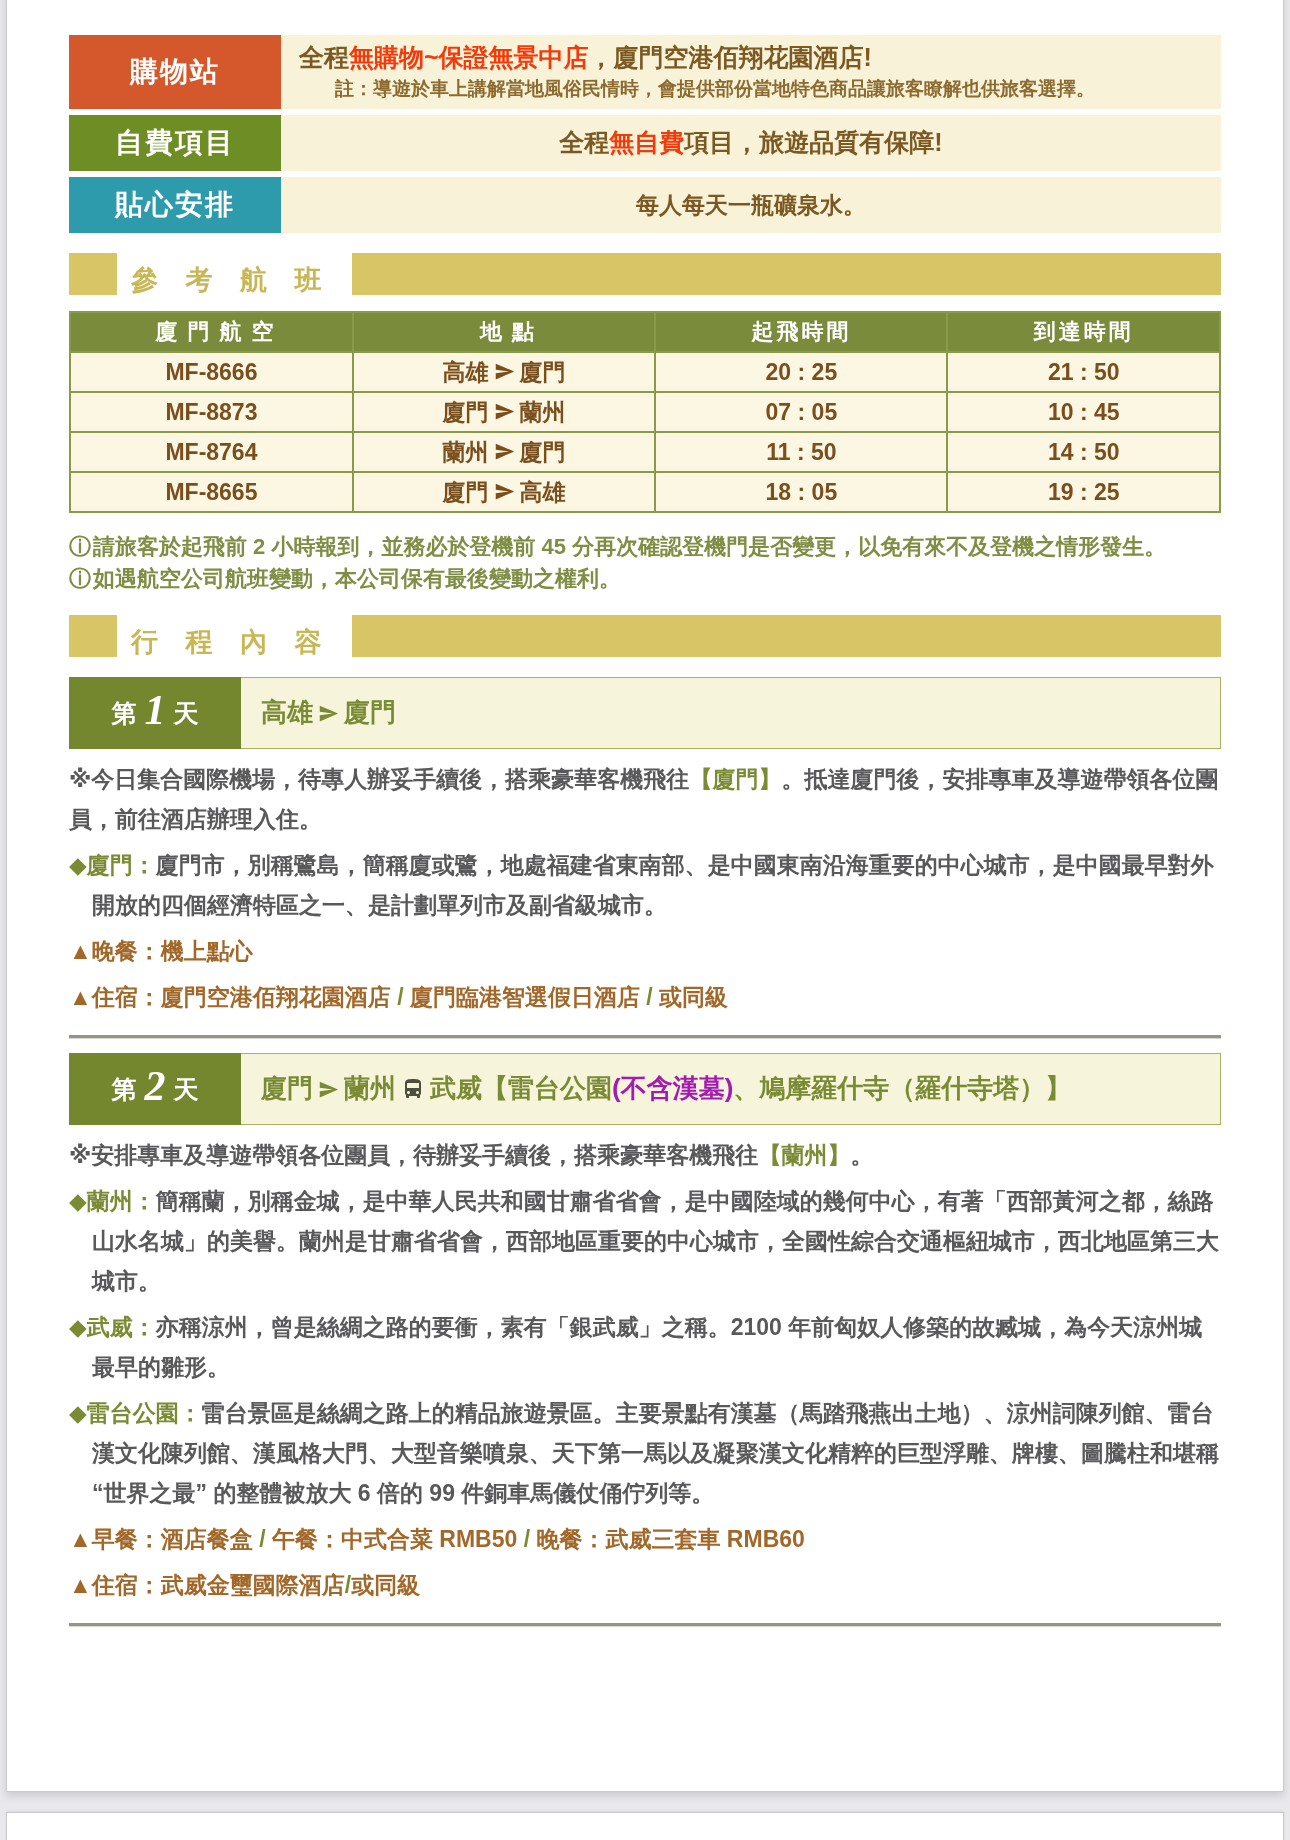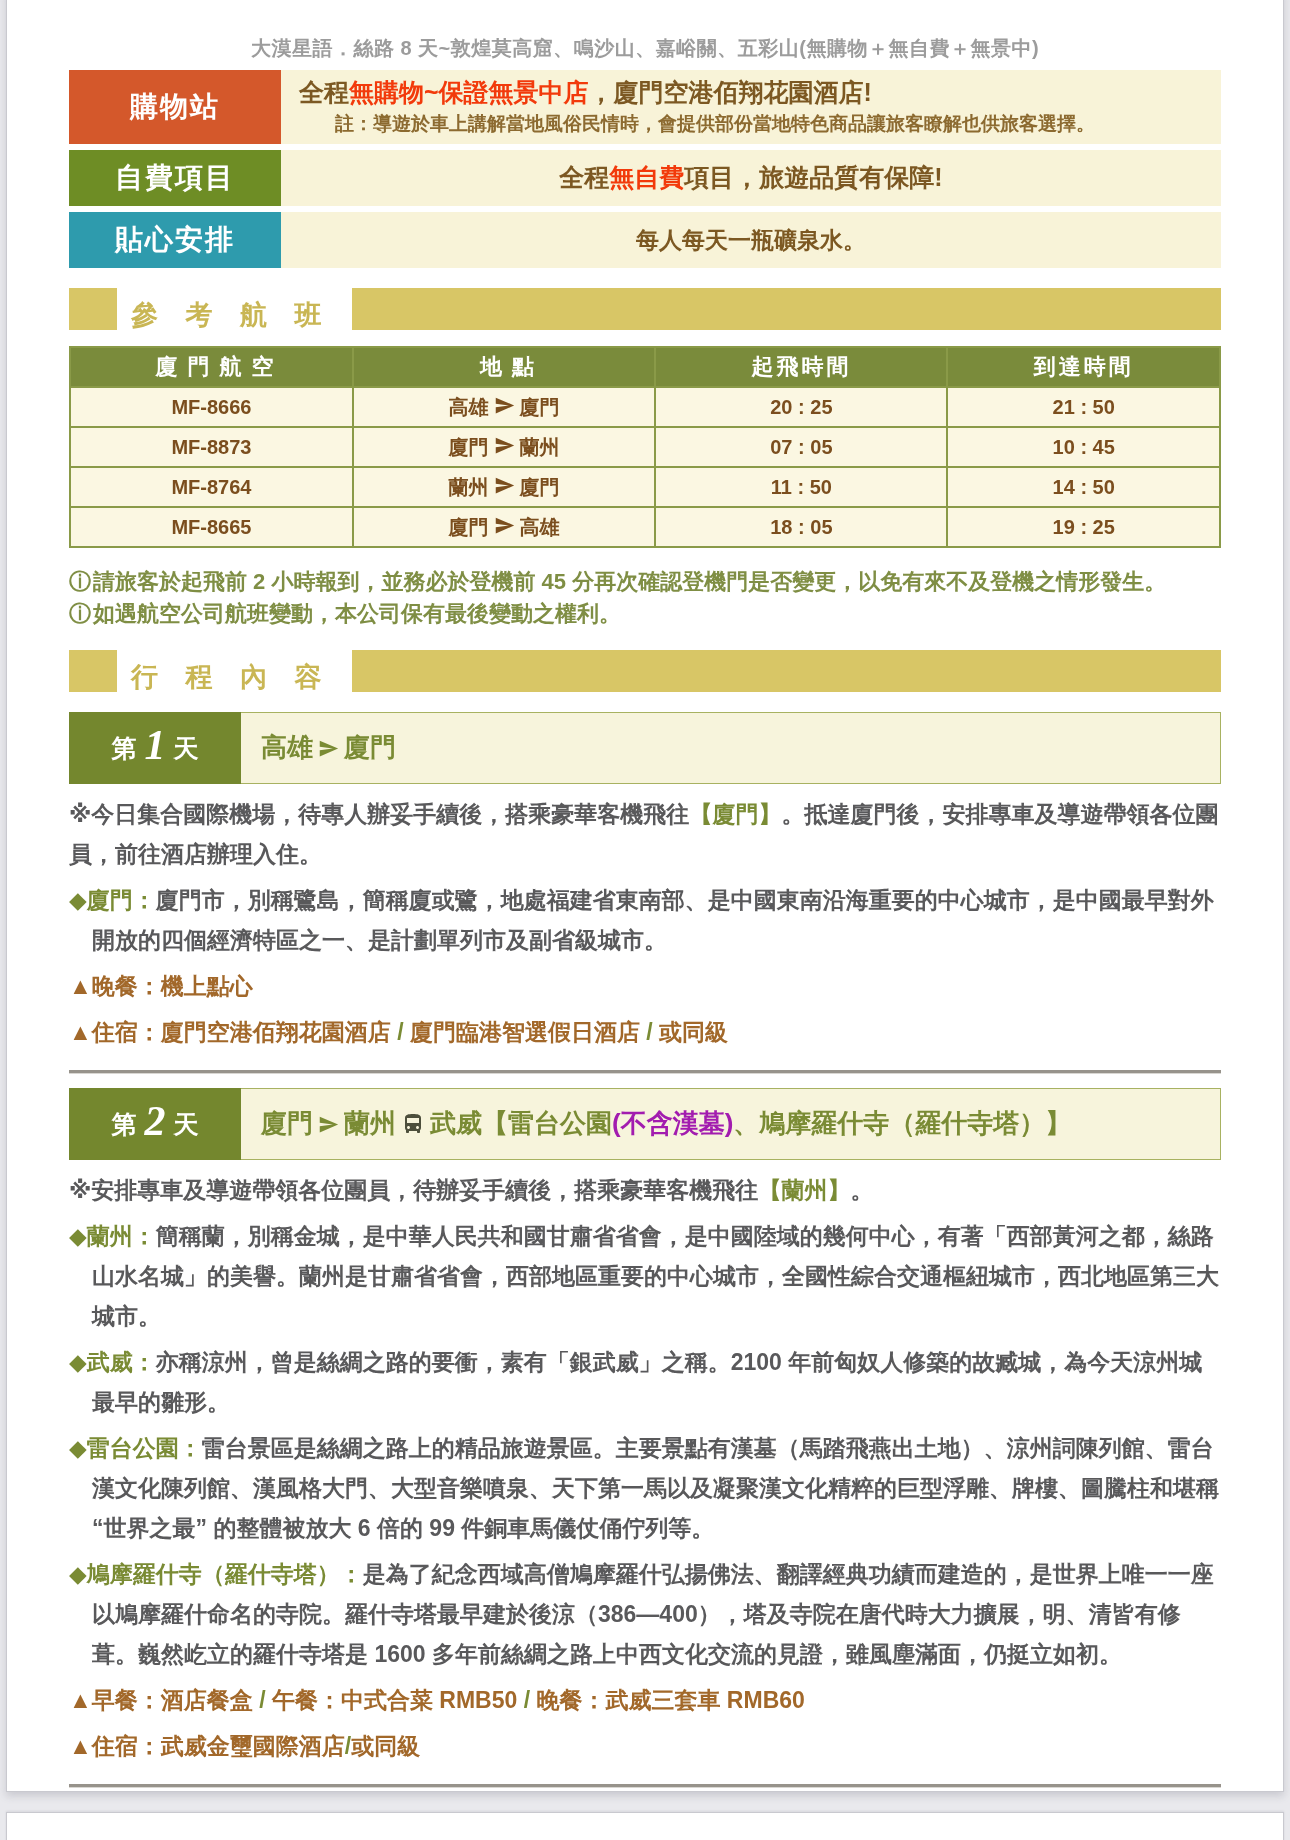--- a/index.html
+++ b/index.html
@@ -37,21 +37,21 @@
     padding:0 20px 0 14px; display:flex; align-items:center;
     color:#C9B654; font-size:27px; font-weight:700; letter-spacing:10px; }
 
   
   table.flights { width:100%; border-collapse:collapse; margin-top:4px;
     border:2px solid #8A9A48; }
   table.flights th, table.flights td { border:2px solid #8A9A48; text-align:center; }
   table.flights th { background:#7A8B3B; color:#FFFFFF; font-size:22px; font-weight:700; height:40px; }
   table.flights th:nth-child(1), table.flights th:nth-child(2) { letter-spacing:10px;padding-left:16px; }
   table.flights th:nth-child(3), table.flights th:nth-child(4) { letter-spacing:3px; }
-  table.flights td { background:#FBF7E2; color:#7B4E1E; font-size:20px; font-weight:700; height:40px; }
+  table.flights td { background:#FBF7E2; color:#7B4E1E; font-size:23px; font-weight:700; height:40px; }
   table.flights col.c1{width:24.6%} table.flights col.c2{width:26.3%}
   table.flights col.c3{width:25.4%} table.flights col.c4{width:23.7%}
 
   .flight-notes { margin-top:18px; }
   .flight-note { color:#7F8E44; font-size:22px; font-weight:600; line-height:1.45; }
   .flight-note .info-glyph { margin-right:2px; font-weight:700; }
 
   
   .day-header { display:flex; margin-top:8px; }
   .day-box { width:172px; flex:0 0 172px; background:#74872E; color:#fff;
@@ -82,21 +82,20 @@
   .icon svg { display:block; }
   .icon-plane svg { width:21px; height:21px; fill:currentColor; }
   .icon-bus svg { width:24px; height:24px; fill:#4D4F3C; }
 </style>
 </head>
 <body>
 
 <div class="page page1">
   <div class="content">
 
-    <div class="doc-title">大漠星語．絲路 8 天~敦煌莫高窟、鳴沙山、嘉峪關、五彩山(無購物＋無自費＋無景中)</div>
 
     <div>
         <div class="feature-row row-h68">
         <div class="feature-label" style="background:#D4582B">購物站</div>
         <div class="feature-body">
             <div class="fline-big"><span class="c-brown">全程</span><span class="c-red">無購物~保證無景中店</span><span class="c-brown">，廈門空港佰翔花園酒店!</span></div>
             <div class="fline-small"><span class="c-nb">註：導遊於車上講解當地風俗民情時，會提供部份當地特色商品讓旅客瞭解也供旅客選擇。</span></div>
           </div>
       </div>
         <div class="feature-row row-h56">
@@ -234,21 +233,20 @@
           <span>武威【雷台公園</span>
           <span class="c-tb">(不含漢墓)</span>
           <span>、鳩摩羅什寺（羅什寺塔）】</span>
         </div>
     </div>
     <div class="day-body">
         <p class="para p-note"><span>※安排專車及導遊帶領各位團員，待辦妥手續後，搭乘豪華客機飛往</span><span class="c-g">【蘭州】</span><span>。</span></p>
         <p class="para p-bullet"><span class="c-g">◆</span><span class="c-gb">蘭州：</span><span>簡稱蘭，別稱金城，是中華人民共和國甘肅省省會，是中國陸域的幾何中心，有著「西部黃河之都，絲路山水名城」的美譽。蘭州是甘肅省省會，西部地區重要的中心城市，全國性綜合交通樞紐城市，西北地區第三大城市。</span></p>
         <p class="para p-bullet"><span class="c-g">◆</span><span class="c-gb">武威：</span><span>亦稱涼州，曾是絲綢之路的要衝，素有「銀武威」之稱。2100 年前匈奴人修築的故臧城，為今天涼州城最早的雛形。</span></p>
         <p class="para p-bullet"><span class="c-g">◆</span><span class="c-gb">雷台公園：</span><span>雷台景區是絲綢之路上的精品旅遊景區。主要景點有漢墓（馬踏飛燕出土地）、涼州詞陳列館、雷台漢文化陳列館、漢風格大門、大型音樂噴泉、天下第一馬以及凝聚漢文化精粹的巨型浮雕、牌樓、圖騰柱和堪稱 “世界之最” 的整體被放大 6 倍的 99 件銅車馬儀仗俑佇列等。</span></p>
-        <p class="para p-bullet"><span class="c-g">◆</span><span class="c-gb">鳩摩羅什寺（羅什寺塔）：</span><span>是為了紀念西域高僧鳩摩羅什弘揚佛法、翻譯經典功績而建造的，是世界上唯一一座以鳩摩羅什命名的寺院。羅什寺塔最早建於後涼（386—400），塔及寺院在唐代時大力擴展，明、清皆有修葺。巍然屹立的羅什寺塔是 1600 多年前絲綢之路上中西文化交流的見證，雖風塵滿面，仍挺立如初。</span></p>
         <p class="para p-meal"><span class="c-br">▲早餐：酒店餐盒 </span><span class="c-gs">/</span><span class="c-br"> 午餐：中式合菜 RMB50 </span><span class="c-gs">/</span><span class="c-br"> 晚餐：武威三套車 RMB60</span></p>
         <p class="para p-meal"><span class="c-br">▲住宿：武威金璽國際酒店</span><span class="c-gs">/</span><span class="c-br">或同級</span></p>
       </div>
 
     <div class="day-divider"></div>
 
   </div>
 </div>
 
 <div class="page page2"></div>

